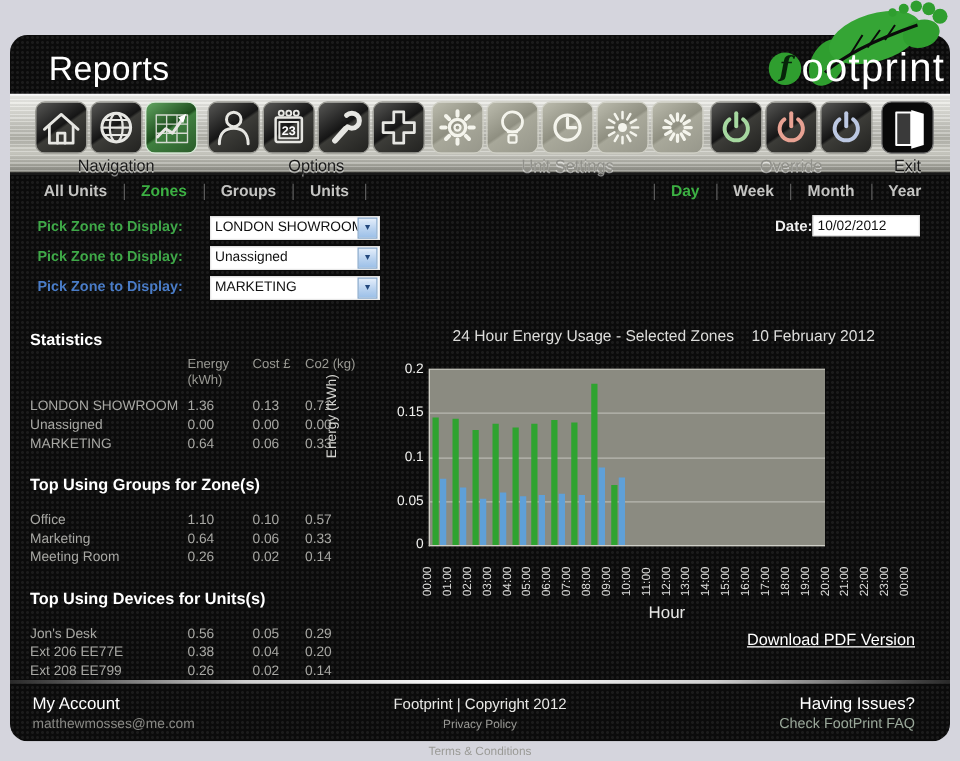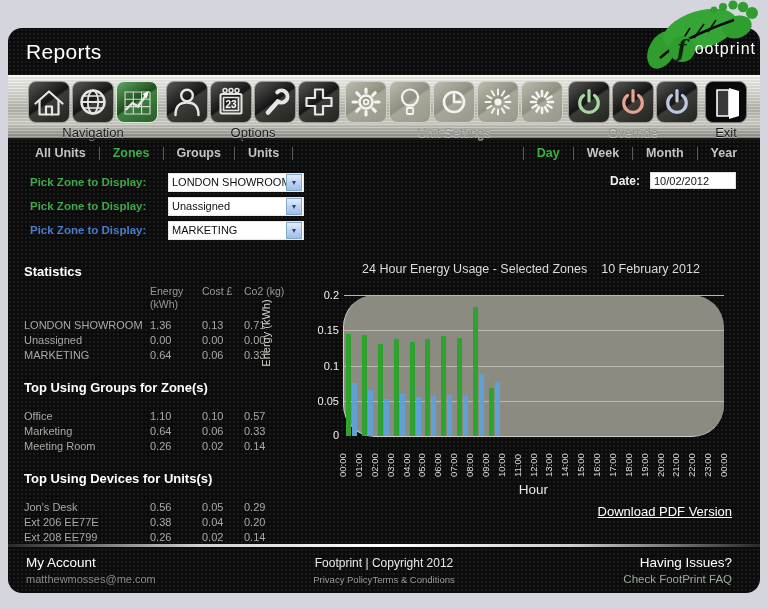--- a/index.html
+++ b/index.html
@@ -16,23 +16,23 @@
     background-size:4px 4px;
     border-radius:14px;
   }
   
   .logo { position:absolute; right:4px; top:0px; width:122px; height:72px; z-index:9; }
   .logo svg { position:absolute; left:0; top:0; }
   .logo-text { position:absolute; right:8px; top:36px; display:flex; align-items:center; }
   .logo-f { width:26px; height:26px; border-radius:50%; background:#2f9e2f; color:#07230a;
             font-family:"DejaVu Serif", serif; font-style:italic; font-weight:bold;
             font-size:22px; line-height:24px; text-align:center; }
-  .logo-rest { color:#ffffff; font-size:16px; letter-spacing:1px; font-weight:400; }
-  
-  .hdr-title { position:absolute; left:18px; top:12px; color:#fff; font-size:21px; letter-spacing:.3px; }
+  .logo-rest { color:#ffffff; font-size:32px; letter-spacing:1px; font-weight:400; }
+  
+  .hdr-title { position:absolute; left:31px; top:12px; color:#fff; font-size:27px; letter-spacing:.3px; }
   
   .toolbar {
     position:absolute; left:0; top:47px; width:752px; height:65px;
     background:
       repeating-linear-gradient(180deg, rgba(255,255,255,.22) 0 1px, rgba(0,0,0,.05) 1px 3px),
       linear-gradient(180deg,#f2f2ee 0%,#d9d9d3 25%,#b4b4ac 55%,#cfcfc7 75%,#8a8a82 100%);
     border-top:1px solid #fafafa; border-bottom:2px solid #1a1a1a;
   }
   .tgroup { position:absolute; top:5px; text-align:center; }
   .trow { display:flex; gap:2px; }
@@ -65,39 +65,39 @@
   
   .zone-rows { position:absolute; left:22px; top:142px; }
   .zone-row { display:flex; align-items:center; height:24px; }
   .zlabel { width:138px; font-size:11.5px; font-weight:bold; }
   .dd { width:136px; height:19px; background:#ffffff; border:1px solid #e8e8e8;
         display:flex; align-items:center; cursor:pointer; }
   .dd-val { flex:1; font-size:11px; color:#101010; padding-left:3px; white-space:nowrap; overflow:hidden; }
   .dd-btn { width:16px; height:17px; margin-right:1px;
             background:linear-gradient(180deg,#e4eefb 0%,#bcd4f0 50%,#9cc0e8 100%);
             border:1px solid #86a8cc; color:#23477c; font-size:7px; line-height:15px; text-align:center; }
-  .date-row { position:absolute; right:24px; top:144px; display:flex; align-items:center; gap:10px; }
+  .date-row { position:absolute; right:24px; top:144px; display:flex; align-items:center; gap:0; }
   .date-label { color:#f0f0f0; font-size:12px; font-weight:bold; }
   .date-input { width:86px; height:17px; border:1px solid #e0e0e0; background:#fff;
                 font-family:"Liberation Sans",sans-serif; font-size:11px; color:#101010; padding-left:3px; }
   
   .stats { position:absolute; left:16px; top:236px; width:266px; color:#a8a8a4; }
   .sec-h { color:#ffffff; font-size:13px; font-weight:bold; margin-bottom:6px; }
   .tgrid { display:grid; grid-template-columns:124px 50px 40px 44px; column-gap:2px; }
   .thead { font-size:10.5px; color:#999993; line-height:1.2; margin-bottom:9px; }
   .trow2 { font-size:11px; height:15px; }
   .gap16 { height:16px; } .gap10 { height:9px; }
   
   .chart { position:absolute; left:288px; top:234px; width:450px; height:240px; }
   .chart-title { position:absolute; left:40px; top:0; width:390px; text-align:center;
                  color:#dcdcda; font-size:12.5px; }
   .chart-title .sp { display:inline-block; width:14px; }
-  .plot { position:absolute; left:47px; top:33px; width:381px; height:142px;
+  .plot { position:absolute; left:47px; top:33px; width:317px; height:142px;
           background:#8b8b81;
-          border-left:1px solid #cfcfc7; border-bottom:1px solid #cfcfc7;border-radius:32px; }
+          border-left:1px solid #cfcfc7; border-bottom:1px solid #cfcfc7; }
   .grid { position:absolute; left:0; width:100%; height:1px; background:#b9b9b1; }
   .slot { position:absolute; bottom:0; height:100%; display:flex; align-items:flex-end; gap:1px; padding-left:2px; }
   .bar { width:5px; }
   .ytick { position:absolute; right:calc(100% + 5px); color:#f0f0ee; font-size:11px; width:30px; text-align:right; }
   .ylabel { position:absolute; left:-36px; top:142px; width:142px; text-align:center;
             transform:rotate(-90deg); transform-origin:0 0; color:#d4d4d0; font-size:11px; }
   .xticks { position:absolute; left:47px; top:179px; width:381px; height:38px; }
   .xtick { position:absolute; top:0; writing-mode:vertical-rl; transform:rotate(180deg);
            color:#dcdcda; font-size:9.5px; line-height:12px; height:36px; }
   .xlabel { position:absolute; left:47px; top:220px; width:381px; text-align:center;
@@ -105,21 +105,21 @@
   .pdf-link { position:absolute; right:28px; top:476px; color:#ffffff; font-size:13px;
               text-decoration:underline; cursor:pointer; }
   
   .footer-sep { position:absolute; left:0; top:516px; width:752px; height:3px;
     background:linear-gradient(90deg,#2a2a2a 0%,#cfcfcf 25%,#ffffff 50%,#cfcfcf 75%,#2a2a2a 100%); }
   .foot-left { position:absolute; left:18px; top:527px; }
   .foot-h { color:#ffffff; font-size:13.5px; }
   .foot-sub { color:#8a8a86; font-size:11px; margin-top:3px; }
   .foot-center { position:absolute; left:0; top:528px; width:752px; text-align:center; }
   .foot-copy { color:#e8e8e6; font-size:12px; }
-  .foot-links { margin-top:4px; display:flex; justify-content:center; gap:0; }
+  .foot-links { margin-top:4px; display:flex; justify-content:center; gap:11px;flex-direction:column; }
   .foot-link { color:#9a9a96; font-size:9.5px; cursor:pointer; }
   .foot-right { position:absolute; right:28px; top:527px; text-align:right;margin-left:19px; }
   .faq-link { color:#9aa89a; font-size:11.5px; margin-top:3px; cursor:pointer; }
 </style>
 </head>
 <body>
 
 <div class="logo">
   <svg width="122" height="72" viewBox="0 0 122 72">
     <ellipse cx="20" cy="50" rx="13" ry="20" transform="rotate(28 20 50)" fill="#2f9e2f"></ellipse>

